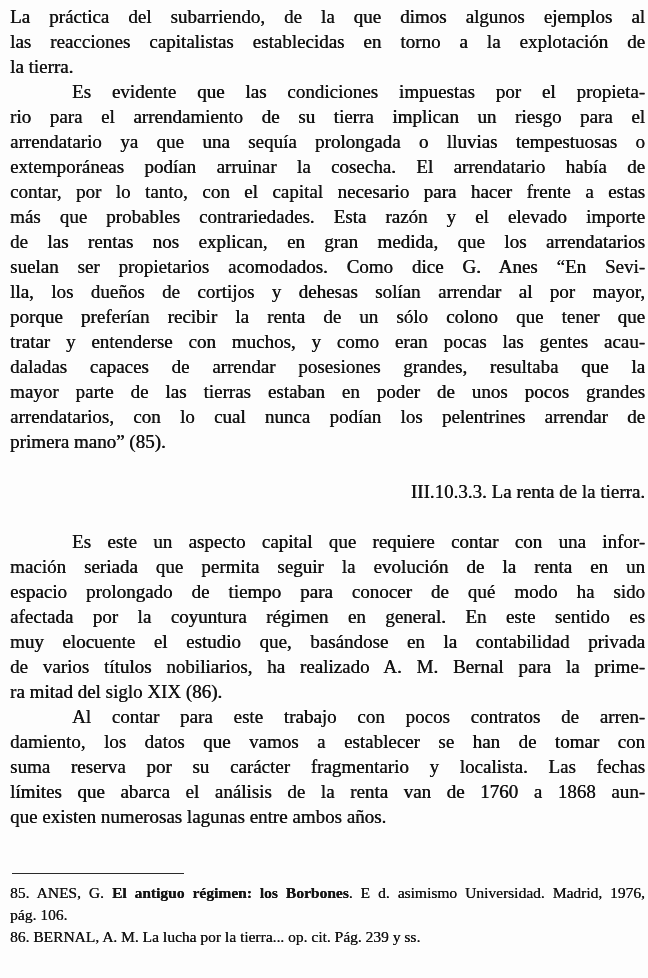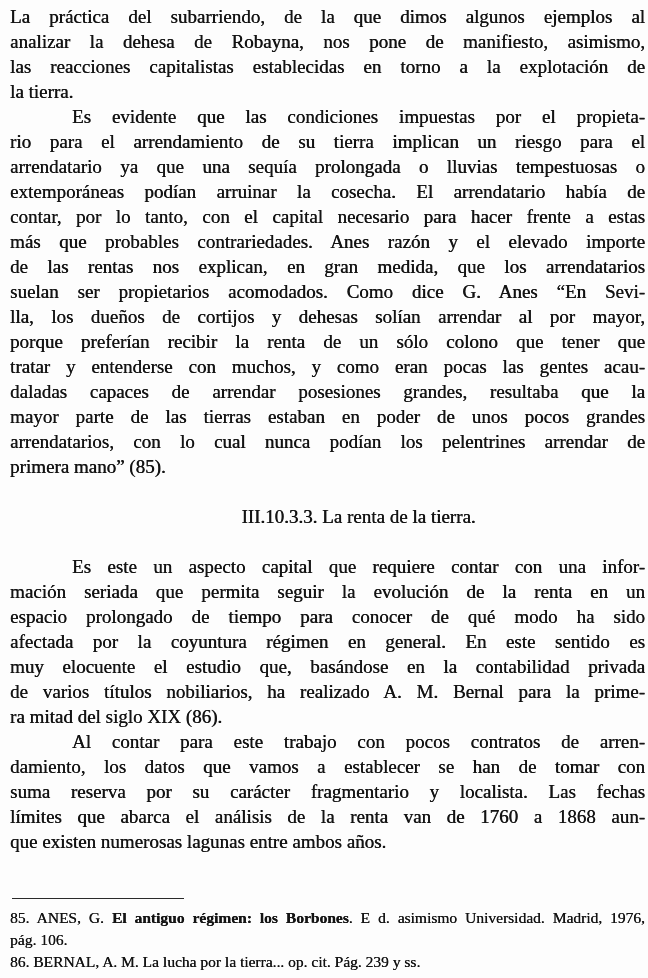--- a/index.html
+++ b/index.html
@@ -26,21 +26,21 @@
     text-align-last: justify;
     white-space: normal;
   }
   .main .line { height: 25px; overflow: hidden; }
   .line.last { text-align: right; text-align-last: left; }
   .line.indent { padding-left: 62px; }
   .heading {
     padding-left: 62px;
     height: 25px;
     margin: 25px 0;
-    text-align: center;
+    text-align: right;
   }
   .fsep {
     width: 172px; height: 1px;
     background: #2a2a2a;
     margin: 44px 0 8px 2px;
   }
   .footnotes {
     font-size: 15.5px;
     line-height: 21.5px;
     text-shadow: 0.25px 0 0 currentColor;
@@ -50,32 +50,31 @@
 </style>
 </head>
 <body>
 
 <div class="page">
 
   <div class="main">
 
     <div class="para">
       <div class="line">La práctica del subarriendo, de la que dimos algunos ejemplos al</div>
-      <div class="line">analizar la dehesa de Robayna, nos pone de manifiesto, asimismo,</div>
       <div class="line">las reacciones capitalistas establecidas en torno a la explotación de</div>
       <div class="line last">la tierra.</div>
     </div>
 
     <div class="para">
       <div class="line indent">Es evidente que las condiciones impuestas por el propieta-</div>
       <div class="line">rio para el arrendamiento de su tierra implican un riesgo para el</div>
       <div class="line">arrendatario ya que una sequía prolongada o lluvias tempestuosas o</div>
       <div class="line">extemporáneas podían arruinar la cosecha. El arrendatario había de</div>
       <div class="line">contar, por lo tanto, con el capital necesario para hacer frente a estas</div>
-      <div class="line">más que probables contrariedades. Anes razón y el elevado importe</div>
+      <div class="line">más que probables contrariedades. Esta razón y el elevado importe</div>
       <div class="line">de las rentas nos explican, en gran medida, que los arrendatarios</div>
       <div class="line">suelan ser propietarios acomodados. Como dice G. Anes “En Sevi-</div>
       <div class="line">lla, los dueños de cortijos y dehesas solían arrendar al por mayor,</div>
       <div class="line">porque preferían recibir la renta de un sólo colono que tener que</div>
       <div class="line">tratar y entenderse con muchos, y como eran pocas las gentes acau-</div>
       <div class="line">daladas capaces de arrendar posesiones grandes, resultaba que la</div>
       <div class="line">mayor parte de las tierras estaban en poder de unos pocos grandes</div>
       <div class="line">arrendatarios, con lo cual nunca podían los pelentrines arrendar de</div>
       <div class="line last">primera mano” (85).</div>
     </div>

